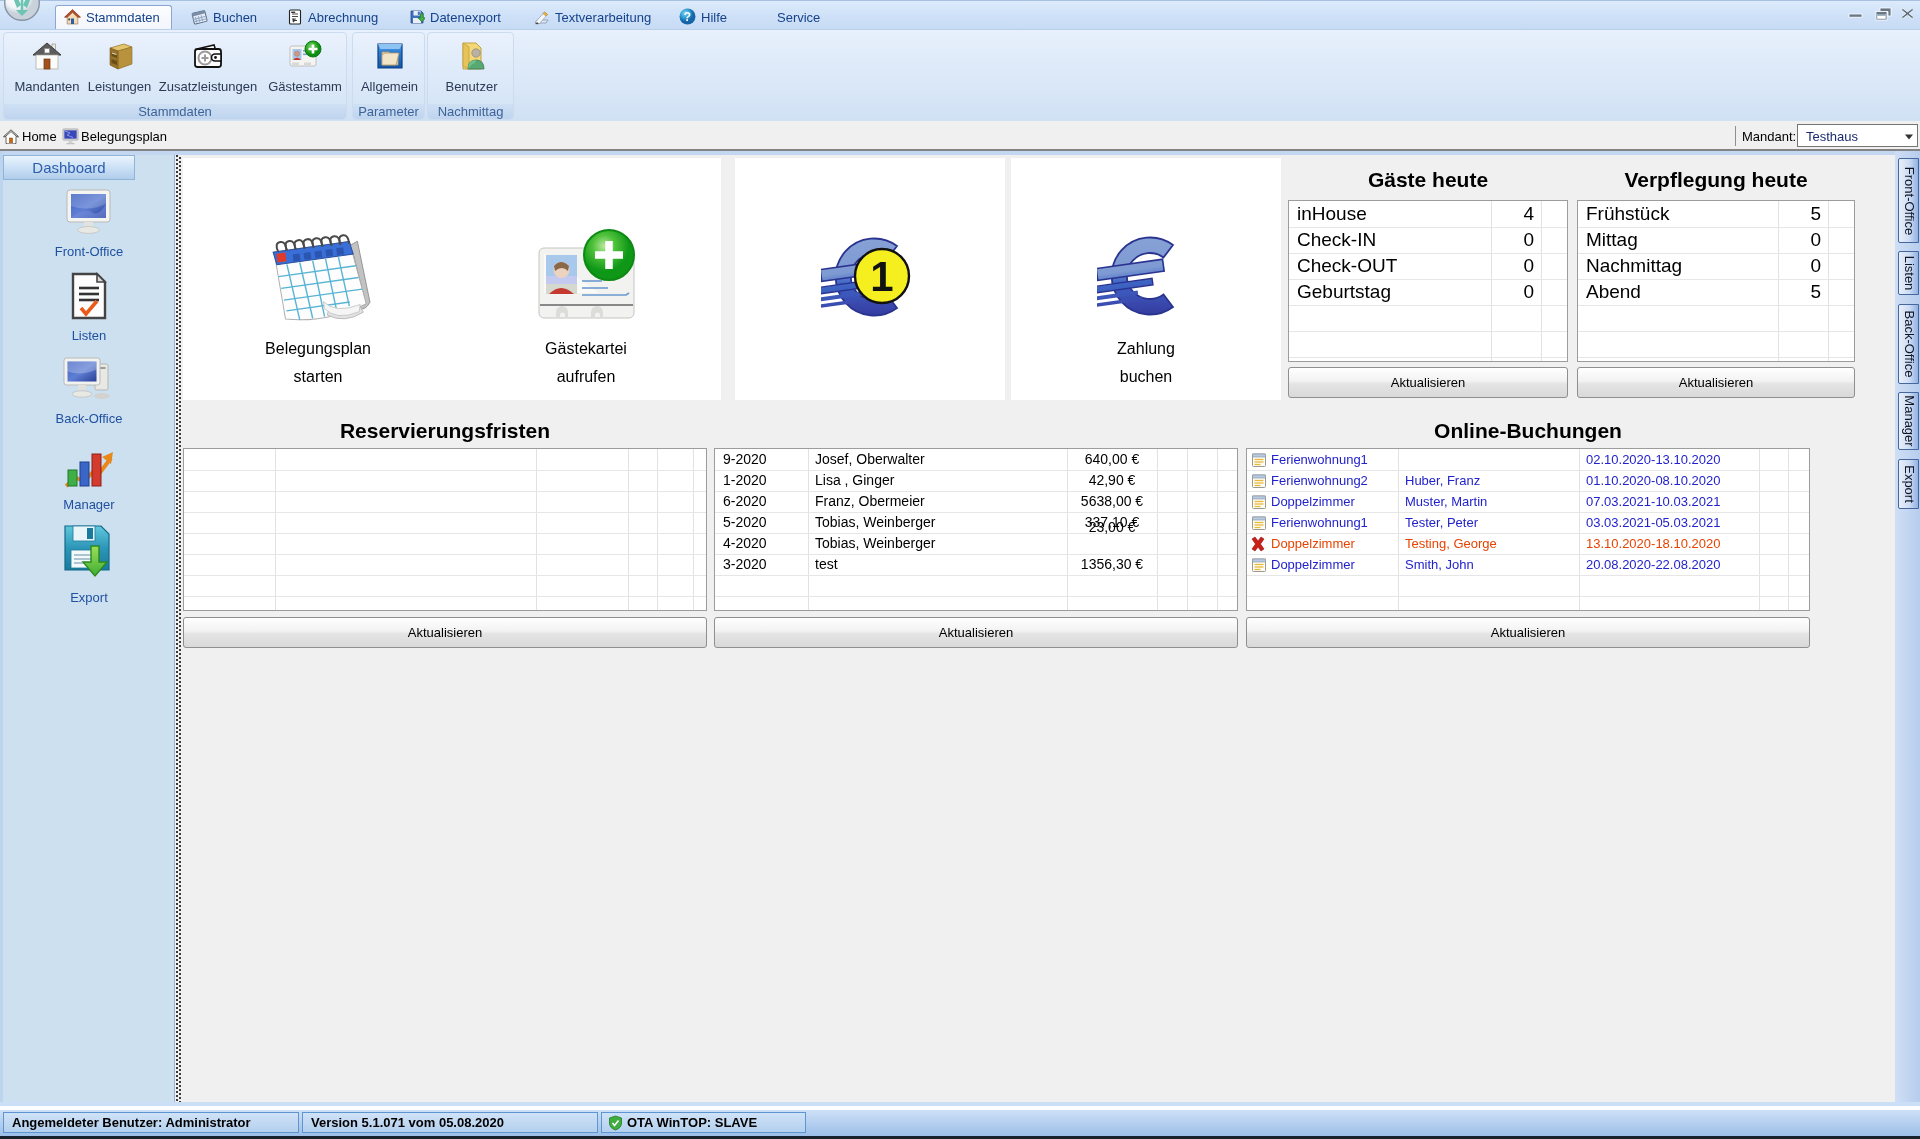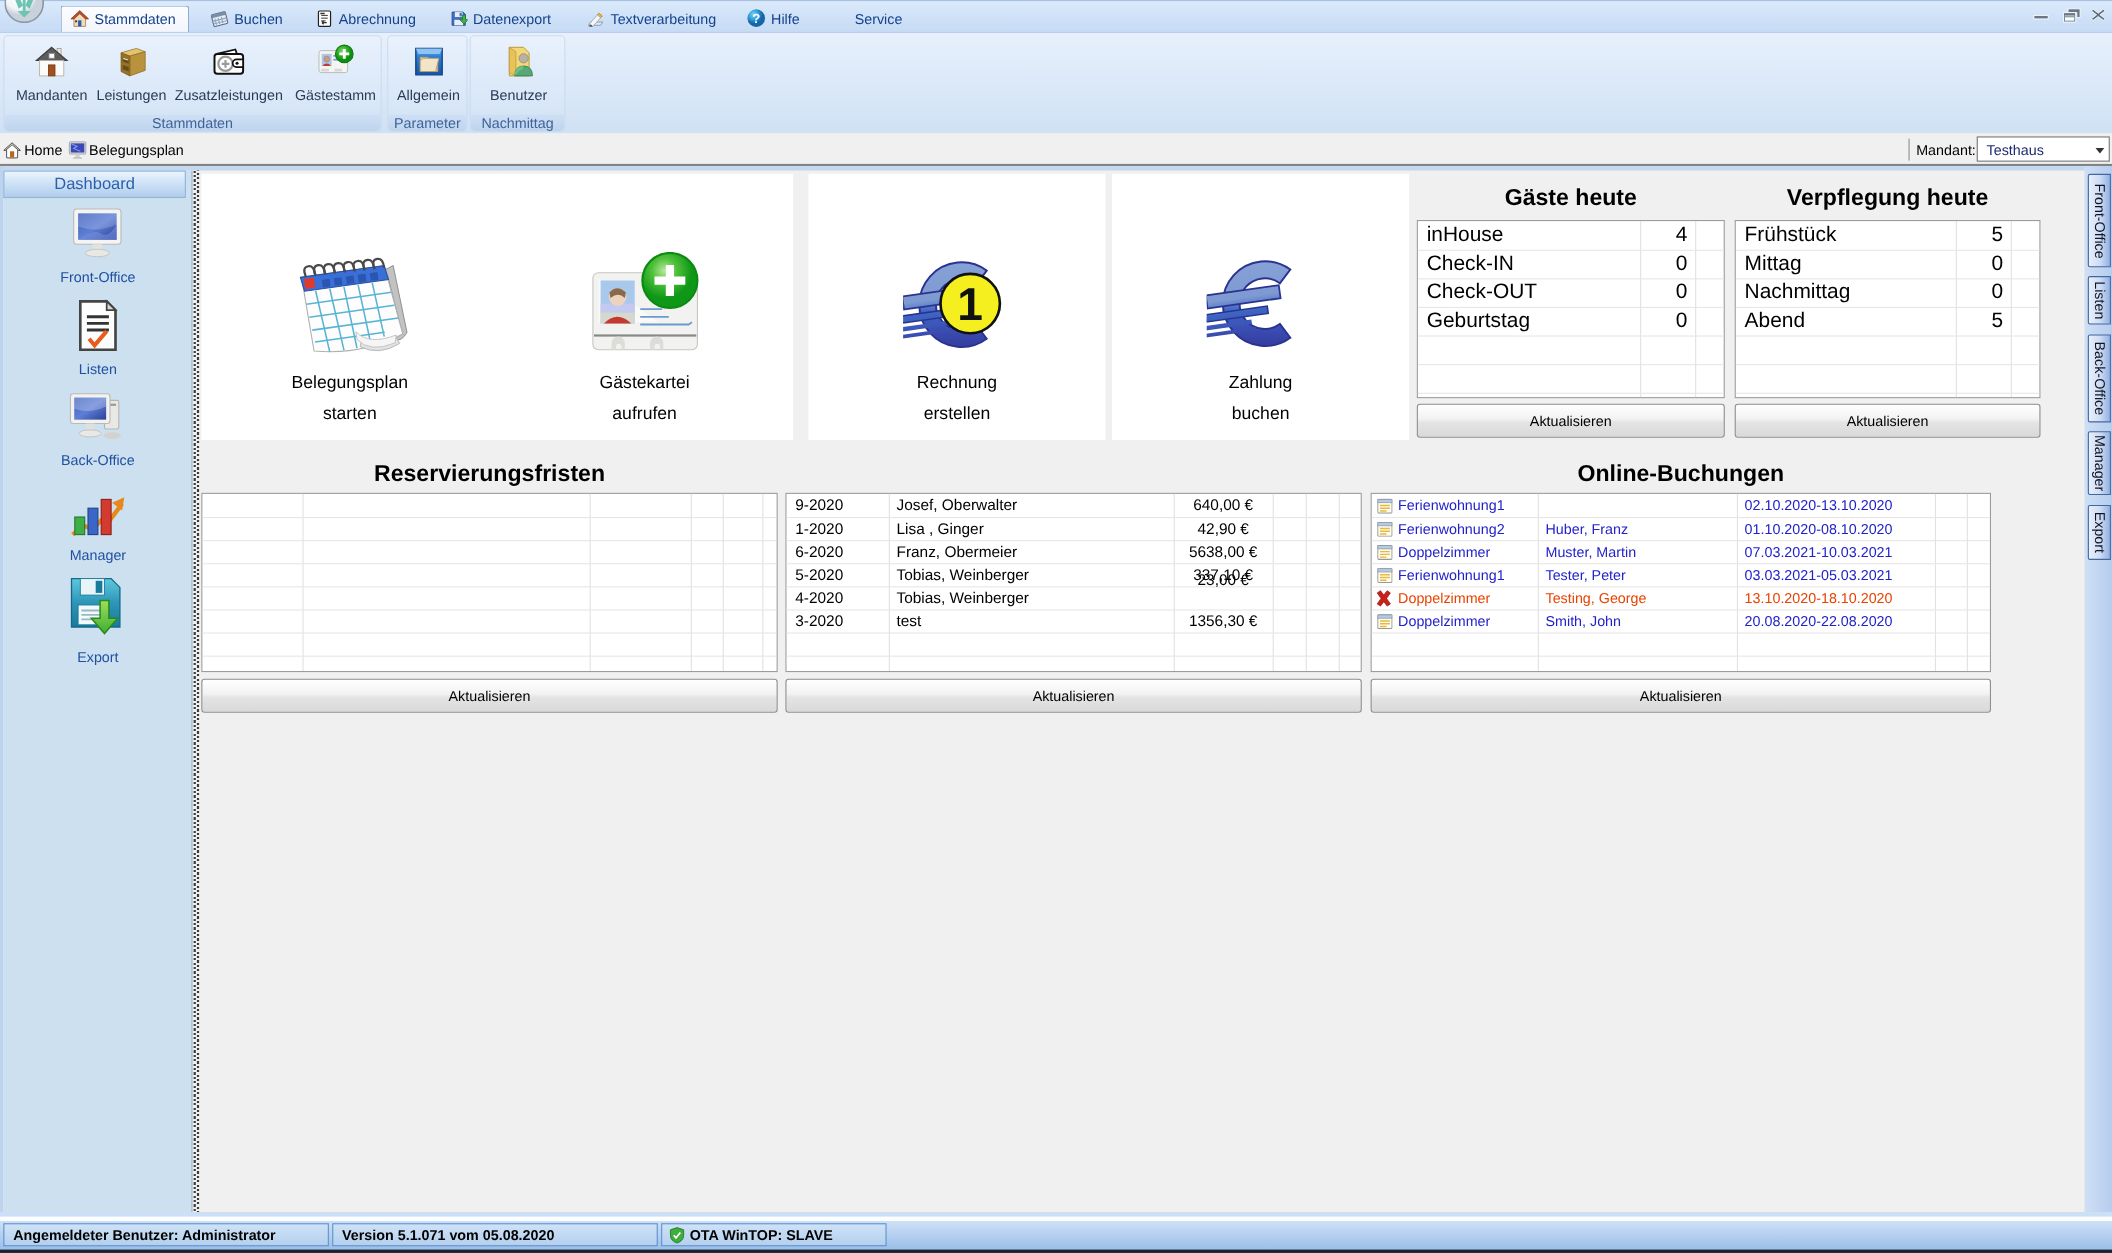--- a/index.html
+++ b/index.html
@@ -36,21 +36,21 @@
 
   
   #crumb { left:0; top:121px; width:1920px; height:30px; background:#f0f0f0;
     border-bottom:2px solid #838383; font-size:13px; color:#000; }
 
   
   #main { left:0; top:151px; width:1920px; height:951px; background:#f0f0f0; }
   #mainTopLine { left:0; top:0; width:1920px; height:4px; background:#c3d8f0; }
   #sidebar { left:3px; top:4px; width:172px; height:947px; background:#cde0f0;
     border-right:1px solid #9ab4cf; }
-  #dashHdr { left:3px; top:4px; width:166px; height:25px;
+  #dashHdr { left:3px; top:4px; width:132px; height:25px;
     background:linear-gradient(#eaf4fd,#cfe3f7 45%,#b1cdeb);
     border:1px solid #8fb4d9; color:#2c5eab; font-size:15px; text-align:center; line-height:24px; }
   .sbLabel { position:absolute; width:172px; text-align:center; color:#2050a0; font-size:13px; }
   #grip { left:176px; top:4px; width:5px; height:947px; }
   #rightstrip { left:1895px; top:0px; width:25px; height:951px;
     background:linear-gradient(90deg,#cfdff5,#b6cdee); }
   .vtab { position:absolute; left:3px; width:21px; border:1px solid #44679e;
     background:linear-gradient(90deg,#e9effb,#ccdbf4 55%,#92b2e4);
     border-radius:2px 0 0 2px; }
   .vtab span { position:absolute; left:50%; top:50%; transform:translate(-50%,-50%) rotate(90deg);
@@ -446,21 +446,20 @@
         <path d="M73 12 v28 M59 26 h28" stroke="#fff" stroke-width="7.5"></path>
       </svg>
       <div class="tilecap">Gästekartei<br>aufrufen</div>
     </div>
     <div class="tile" style="left:735px;">
       <svg class="abs" style="left:86px;top:78px" width="96" height="82" viewBox="0 0 96 82">
         <use href="#eurologo"></use>
         <circle cx="61" cy="40" r="27" fill="#f5ef1f" stroke="#111" stroke-width="2.4"></circle>
         <text x="61" y="55" text-anchor="middle" font-size="42" font-weight="bold" font-family="Liberation Sans" fill="#111">1</text>
       </svg>
-      <div class="tilecap">Rechnung<br>erstellen</div>
     </div>
     <div class="tile" style="left:1011px;">
       <svg class="abs" style="left:86px;top:77px" width="96" height="82" viewBox="0 0 96 82">
         <defs>
           <linearGradient id="eug" x1="0" y1="0" x2="0" y2="82" gradientUnits="userSpaceOnUse">
               <stop offset="0" stop-color="#87a2d6"></stop>
               <stop offset="42%" stop-color="#7e9ad2"></stop>
               <stop offset="58%" stop-color="#3d64c4"></stop>
               <stop offset="82%" stop-color="#3a49ae"></stop>
               <stop offset="100%" stop-color="#333a9c"></stop>

